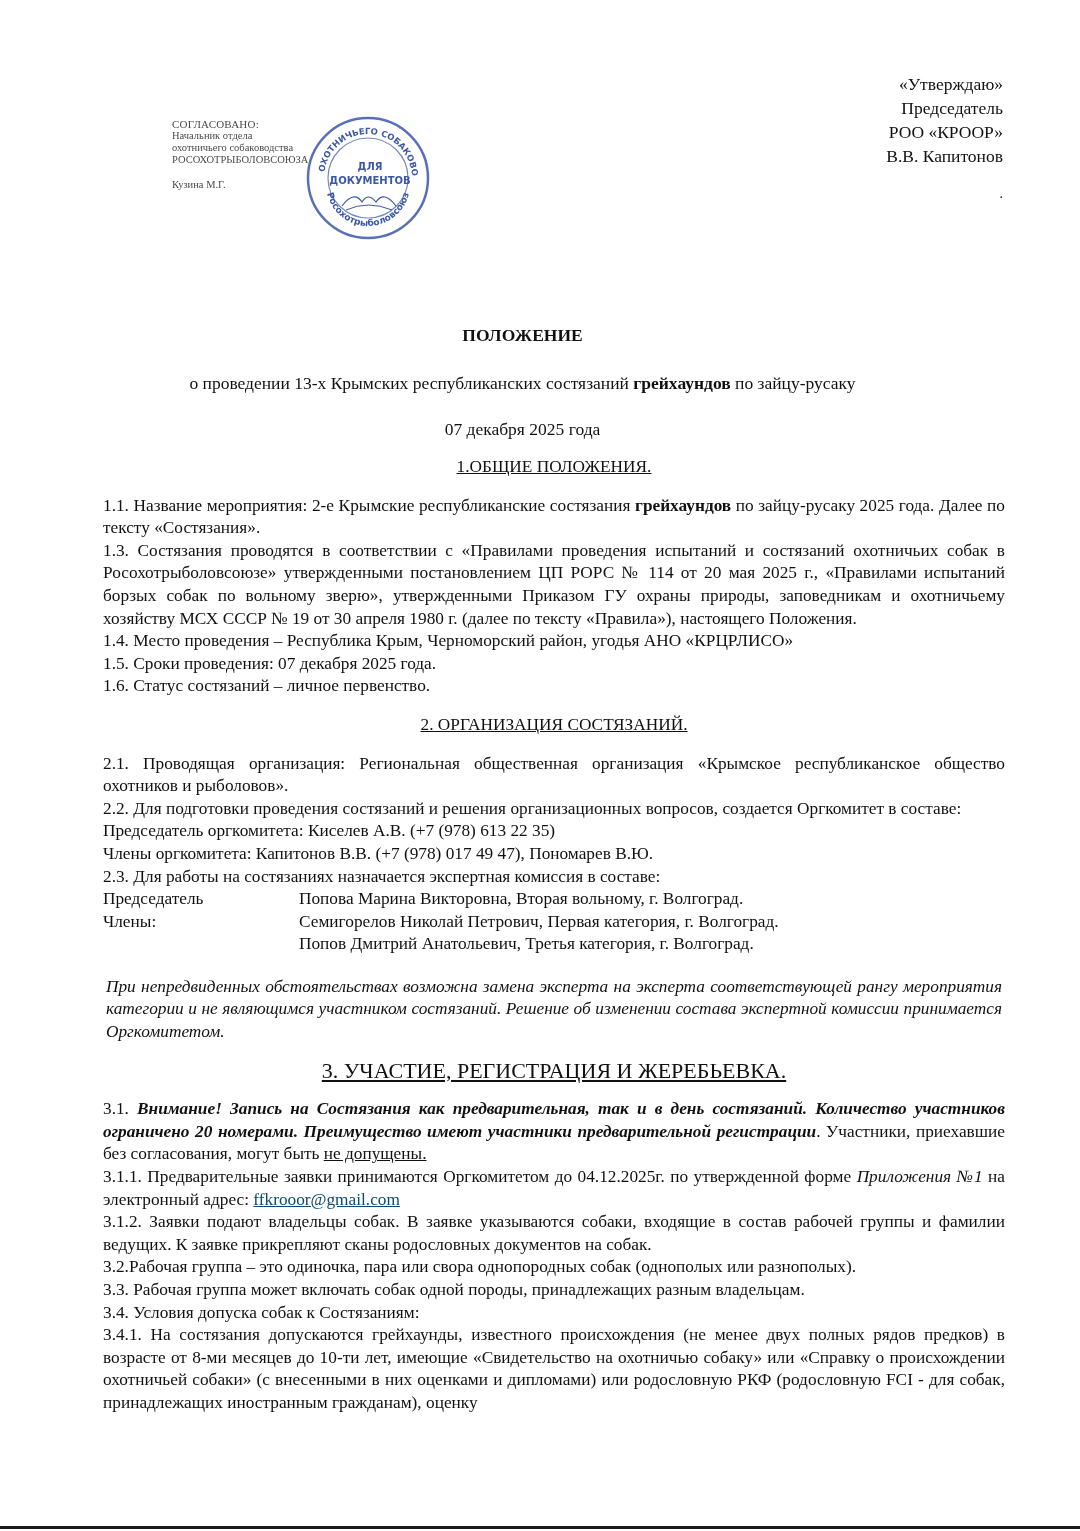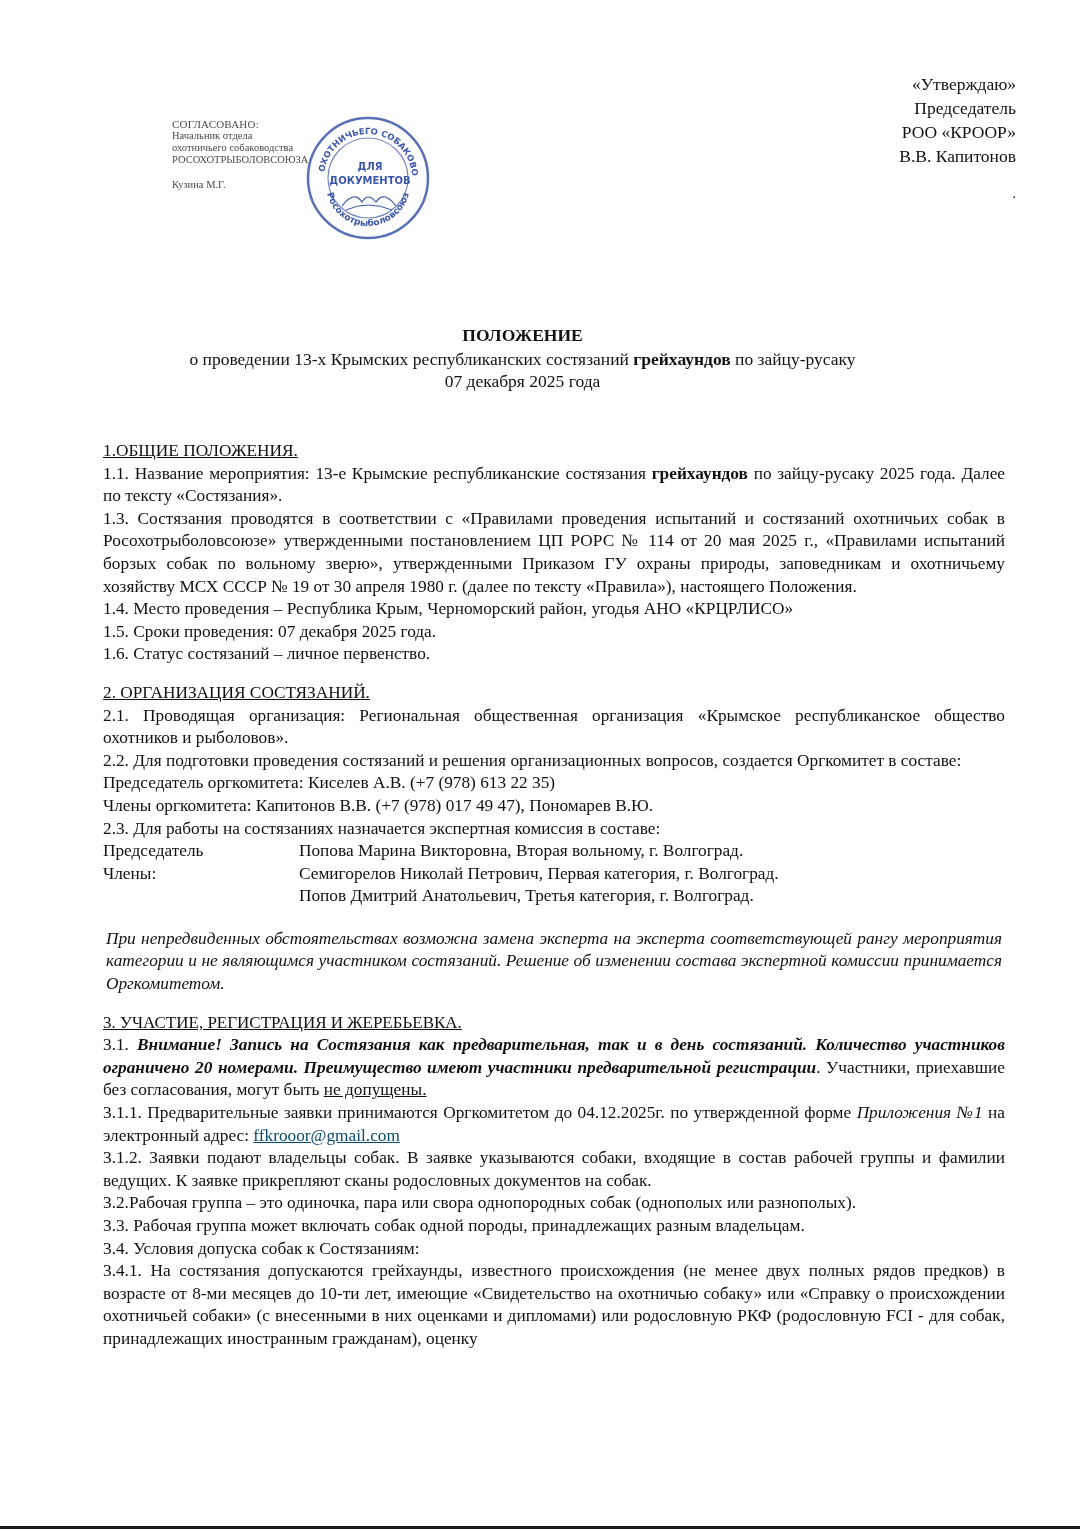--- a/index.html
+++ b/index.html
@@ -17,34 +17,34 @@
   }
   .agreed .hdr { font-size: 11px; letter-spacing: 0.2px; }
   .agreed .sig { margin-top: 13px; }
   .agreed div { white-space: nowrap; }
 
   .stamp {
     position: absolute; left: 304px; top: 114px; width: 128px; height: 128px;
   }
 
   .approve {
-    position: absolute; right: 64px; top: 72px; text-align: right;
+    position: absolute; right: 77px; top: 72px; text-align: right;
     font-size: 17.5px; line-height: 24px;
   }
   .approve .dot { margin-top: 14px; font-size: 14px; }
 
   .title-block { position: absolute; left: 0; top: 322px; width: 1045px; text-align: center; }
   .title-block .t1 { font-weight: bold; font-size: 17.5px; line-height: 26px; }
-  .title-block .t2, .title-block .t3 { font-size: 17.5px; line-height: 22px; }
+  .title-block .t2, .title-block .t3 { font-size: 17.5px; line-height: 22px; margin-top: 24px; }
 
   .content {
     position: absolute; left: 103px; top: 440px; width: 902px;
     font-size: 17.3px; line-height: 22.6px;
   }
-  .sec-title { text-align: left; text-decoration: underline; margin: 0; }
+  .sec-title { text-align: center; text-decoration: underline; margin: 16px; }
   .sec-title.s2 { margin-top: 16px; }
   .sec-title.s3 { margin-top: 16px; }
   p { margin: 0; text-align: justify; }
   .member-row { display: flex; }
   .member-row .role { width: 196px; flex: none; }
   .note {
     margin: 20px 3px 12px 3px; font-style: italic; text-align: justify;
     font-size: 17.3px; line-height: 22.6px;
   }
   a.email { color: #0c4a6e; text-decoration: underline; }
@@ -100,21 +100,21 @@
 
   <div class="title-block">
     <div class="t1">ПОЛОЖЕНИЕ</div>
     <div class="t2"><span>о проведении 13-х Крымских республиканских состязаний </span><b>грейхаундов</b><span> по зайцу-русаку</span></div>
     <div class="t3">07 декабря 2025 года</div>
   </div>
 
   <div class="content">
 
     <h3 class="sec-title" style="font-weight:normal;font-size:17.3px;">1.ОБЩИЕ ПОЛОЖЕНИЯ.</h3>
-    <p><span>1.1. Название мероприятия: 13-е Крымские республиканские состязания </span><b>грейхаундов</b><span> по зайцу-русаку 2025 года. Далее по тексту «Состязания».</span></p>
+    <p><span>1.1. Название мероприятия: 2-е Крымские республиканские состязания </span><b>грейхаундов</b><span> по зайцу-русаку 2025 года. Далее по тексту «Состязания».</span></p>
     <p>1.3. Состязания проводятся в соответствии с «Правилами проведения испытаний и состязаний охотничьих собак в Росохотрыболовсоюзе» утвержденными постановлением ЦП РОРС № 114 от 20 мая 2025 г., «Правилами испытаний борзых собак по вольному зверю», утвержденными Приказом ГУ охраны природы, заповедникам и охотничьему хозяйству МСХ СССР № 19 от 30 апреля 1980 г. (далее по тексту «Правила»), настоящего Положения.</p>
     <p>1.4. Место проведения – Республика Крым, Черноморский район, угодья АНО «КРЦРЛИСО»</p>
     <p>1.5. Сроки проведения: 07 декабря 2025 года.</p>
     <p>1.6. Статус состязаний – личное первенство.</p>
 
     <h3 class="sec-title s2" style="font-weight:normal;font-size:17.3px;">2. ОРГАНИЗАЦИЯ СОСТЯЗАНИЙ.</h3>
     <p>2.1. Проводящая организация: Региональная общественная организация «Крымское республиканское общество охотников и рыболовов».</p>
     <p>2.2. Для подготовки проведения состязаний и решения организационных вопросов, создается Оргкомитет в составе:</p>
     <p>Председатель оргкомитета: Киселев А.В. (+7 (978) 613 22 35)</p>
     <p>Члены оргкомитета: Капитонов В.В. (+7 (978) 017 49 47), Пономарев В.Ю.</p>
@@ -126,21 +126,21 @@
     <div class="member-row">
       <span class="role">Члены:</span>
       <span>Семигорелов Николай Петрович, Первая категория, г. Волгоград.</span>
     </div>
     <div class="member-row">
       <span class="role"></span>
       <span>Попов Дмитрий Анатольевич, Третья категория, г. Волгоград.</span>
     </div>
     <p class="note">При непредвиденных обстоятельствах возможна замена эксперта на эксперта соответствующей рангу мероприятия категории и не являющимся участником состязаний. Решение об изменении состава экспертной комиссии принимается Оргкомитетом.</p>
 
-    <h3 class="sec-title s3" style="font-weight:normal;font-size:17px;">3. УЧАСТИЕ, РЕГИСТРАЦИЯ И ЖЕРЕБЬЕВКА.</h3>
+    <h3 class="sec-title s3" style="font-weight:normal;font-size:22px;">3. УЧАСТИЕ, РЕГИСТРАЦИЯ И ЖЕРЕБЬЕВКА.</h3>
     <p><span>3.1. </span><span class="bi">Внимание! Запись на Состязания как предварительная, так и в день состязаний. Количество участников ограничено 20 номерами. Преимущество имеют участники предварительной регистрации</span><span>. Участники, приехавшие без согласования, могут быть </span><span class="u">не допущены.</span></p>
     <p><span>3.1.1. Предварительные заявки принимаются Оргкомитетом до 04.12.2025г. по утвержденной форме </span><span class="it">Приложения №1</span><span> на электронный адрес: </span><a class="email" href="#">ffkrooor@gmail.com</a></p>
     <p>3.1.2. Заявки подают владельцы собак. В заявке указываются собаки, входящие в состав рабочей группы и фамилии ведущих. К заявке прикрепляют сканы родословных документов на собак.</p>
     <p>3.2.Рабочая группа – это одиночка, пара или свора однопородных собак (однополых или разнополых).</p>
     <p>3.3. Рабочая группа может включать собак одной породы, принадлежащих разным владельцам.</p>
     <p>3.4. Условия допуска собак к Состязаниям:</p>
     <p>3.4.1. На состязания допускаются грейхаунды, известного происхождения (не менее двух полных рядов предков) в возрасте от 8-ми месяцев до 10-ти лет, имеющие «Свидетельство на охотничью собаку» или «Справку о происхождении охотничьей собаки» (с внесенными в них оценками и дипломами) или родословную РКФ (родословную FCI - для собак, принадлежащих иностранным гражданам), оценку</p>
   </div>
 
   <div class="bottom-rule"></div>

